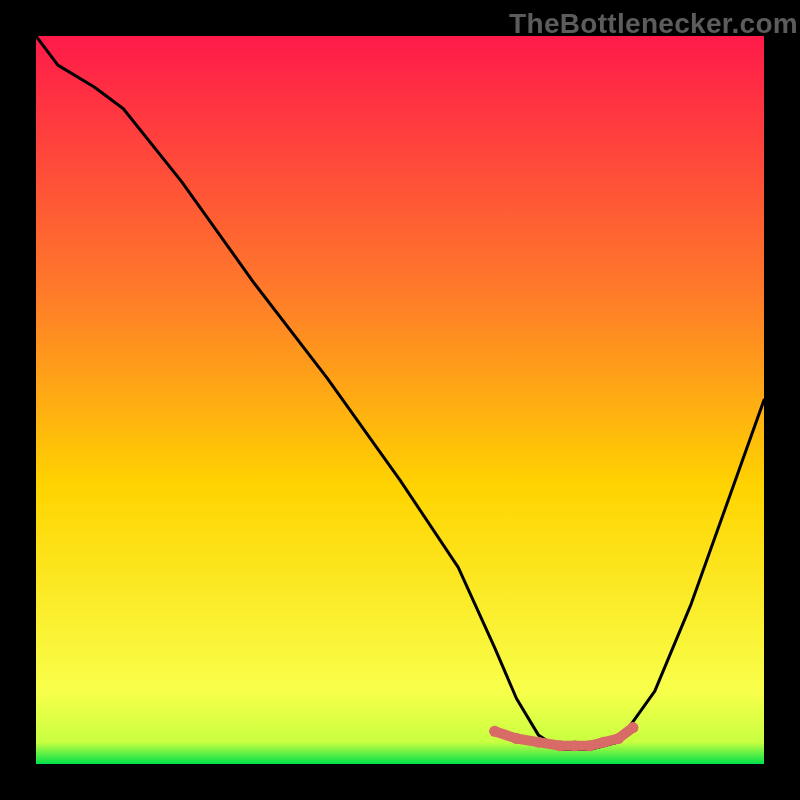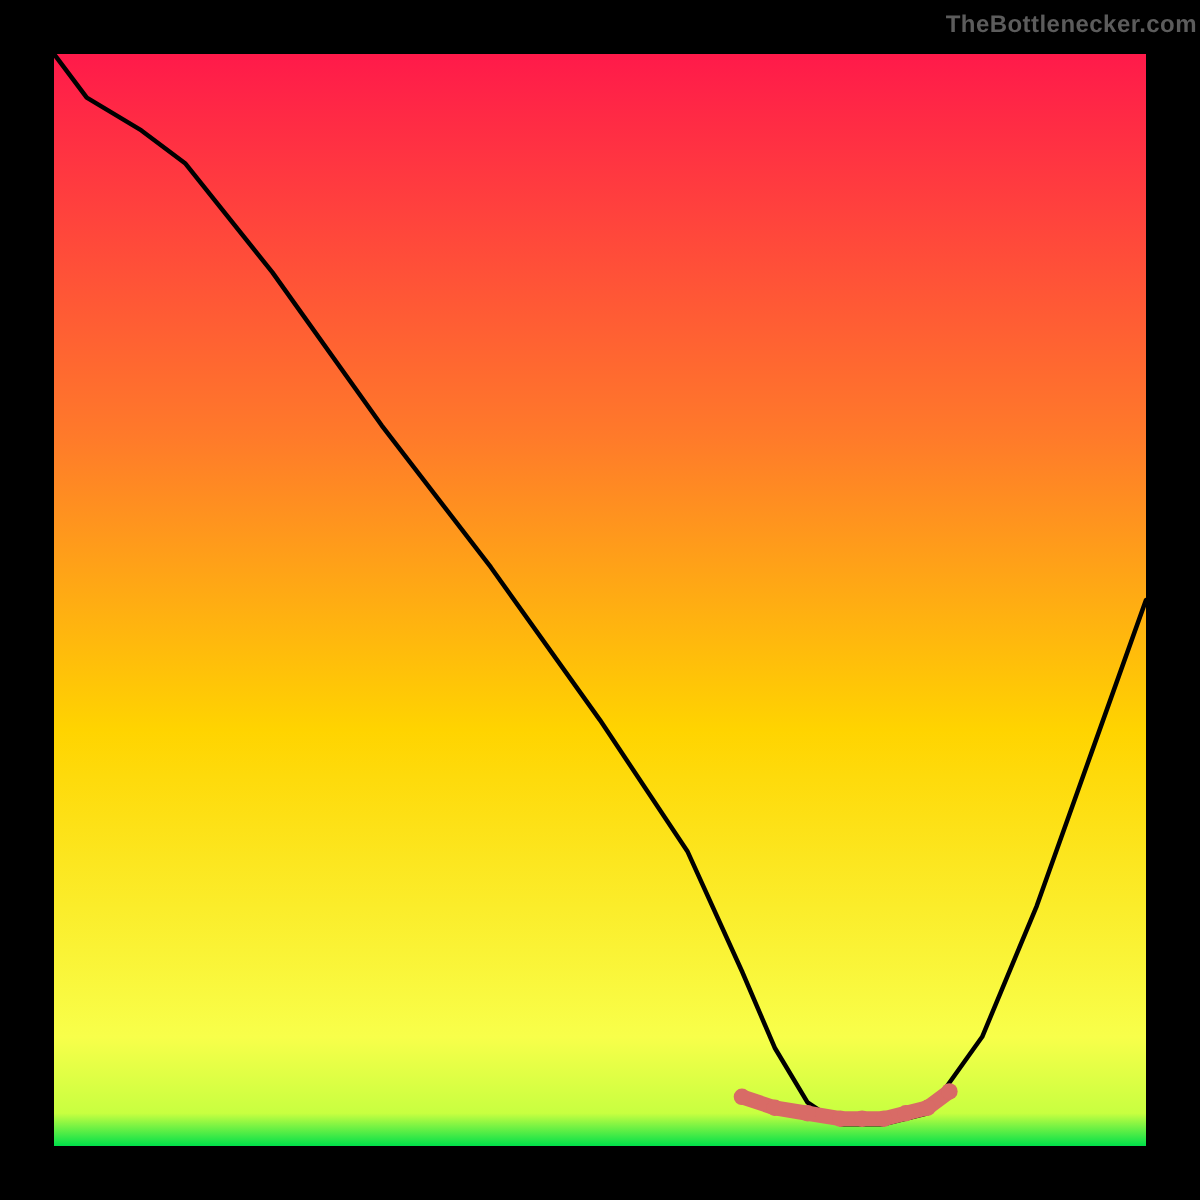--- a/index.html
+++ b/index.html
@@ -20,21 +20,21 @@
     left: 0;
     top: 0;
     width: 728px;
     height: 728px;
   }
 
   .watermark {
     position: absolute;
     right: 2px;
     top: 8px;
-    font-size: 16px;
+    font-size: 28px;
     color: #5c5c5c;
     font-weight: 600;
     letter-spacing: 0.3px;
   }
 </style>
 </head>
 <body>
 
 <div class="frame">
   <svg class="plot-area" viewBox="0 0 728 728" preserveAspectRatio="none">

